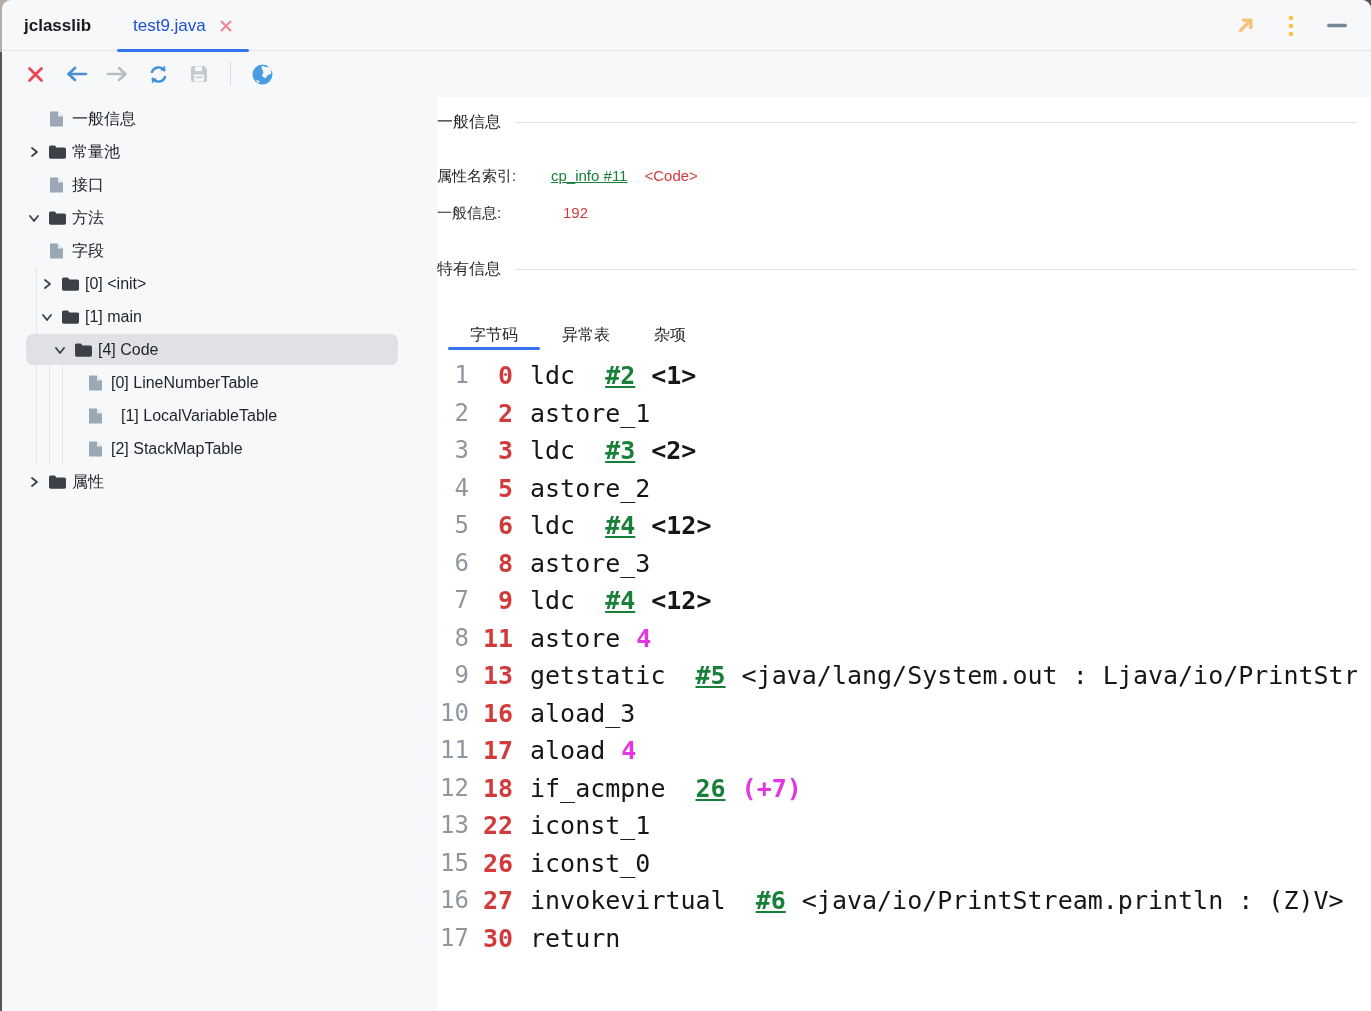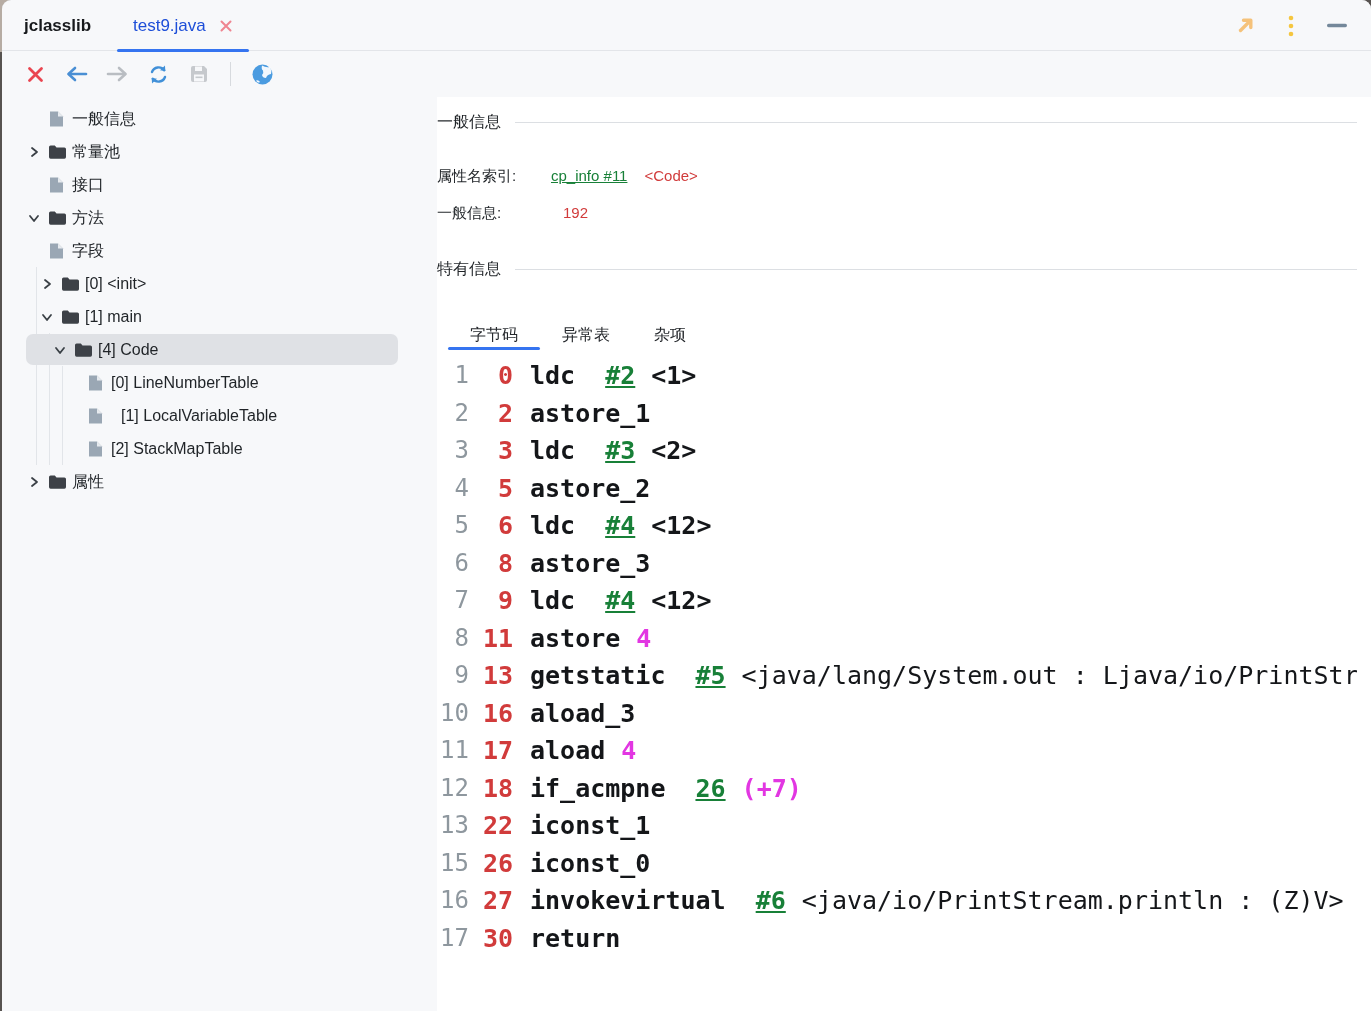--- a/index.html
+++ b/index.html
@@ -61,21 +61,21 @@
              position: relative; cursor: default; }
   .tabitem.active::after { content: ""; position: absolute; left: 0; right: 0; bottom: 0;
              height: 3px; background: #3574f0; border-radius: 2px; }
 
   
   .bytecode { margin-top: 7px; font-family: "DejaVu Sans Mono", monospace; font-size: 25px; }
   .bc-row { height: 37.5px; line-height: 37.5px; display: flex; white-space: pre; overflow: hidden; }
   .bc-ln  { width: 32px; flex: none; text-align: right; color: #8e979e; font-size: 24px; }
   .bc-off { width: 44px; flex: none; text-align: right; color: #d13b3b; font-weight: bold; }
   .bc-code { padding-left: 17px; color: #141619; flex: none; }
-  .bc-op { font-weight: bold; }
+  .bc-op { font-weight: normal; }
   .tok { margin-left: 16px; }
   .tok-link { margin-left: 30px; color: #188038; font-weight: bold; text-decoration: underline; cursor: pointer; }
   .tok-val { font-weight: bold; }
   .tok-desc { font-weight: normal; }
   .tok-imm, .tok-rel { color: #e236e2; font-weight: bold; }
   svg { display: block; }
 </style>
 </head>
 <body>
 

